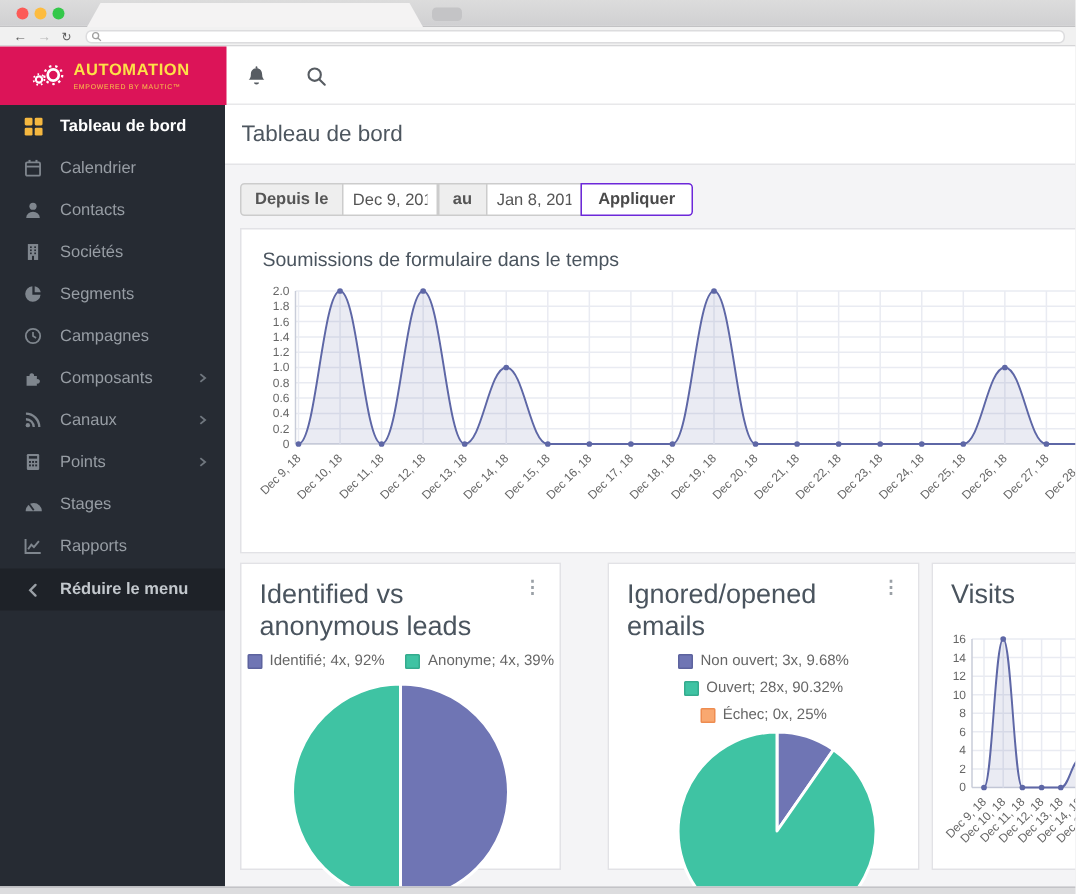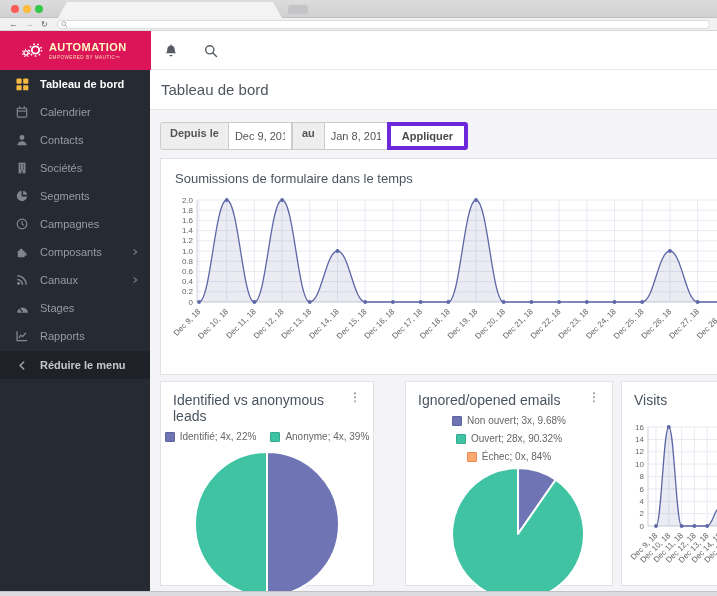--- a/index.html
+++ b/index.html
@@ -23,21 +23,21 @@
     color:#5d5d5d; }
   .nav-ic.back{left:9px;} .nav-ic.fwd{left:25px; color:#b9b9b9;} .nav-ic.reload{left:41px; font-size:8px;}
   .urlbox { position:absolute; left:57px; top:2px; width:653px; height:9px; background:#fff;
     border:1px solid #dcdcde; border-radius:4px; display:flex; align-items:center; padding-left:3px; }
 
   
   .appheader { position:absolute; left:0; top:31px; width:717px; height:39px; background:#fff;
     border-bottom:1px solid #e8e8ea; }
   .brand { position:absolute; left:0; top:0; width:151px; height:39px; background:#dc1458;
     display:flex; align-items:center; padding-left:21px; cursor:pointer; }
-  .brand-text { margin-left:5px; color:#fef9c3; }
+  .brand-text { margin-left:5px; color:#fde047; }
   .brand-title { font-size:11px; font-weight:bold; letter-spacing:.4px; line-height:11px; }
   .brand-sub { font-size:4.6px; letter-spacing:.5px; opacity:.85; margin-top:2px; }
   .header-actions { position:absolute; left:158px; top:0; height:39px; display:flex;
     align-items:center; gap:14px; }
   .hicon { width:26px; height:26px; display:flex; align-items:center; justify-content:center;
     cursor:pointer; }
 
   
   .sidebar { position:absolute; left:0; top:70px; width:150px; height:521px; background:#262b33; }
   .side-item { display:flex; align-items:center; height:28px; padding-left:15px;
@@ -59,28 +59,28 @@
     display:flex; align-items:center; padding-left:11px; }
   .pagehead h1 { font-size:15px; font-weight:400; color:#4d565f; }
   .content { padding:12px 0 0 10px; }
 
   .filter { display:flex; font-size:11px; }
   .filter .addon { background:#eeeeee; border:1px solid #cccccc; color:#555;
     padding:4px 9px; font-weight:600; white-space:nowrap; }
   .filter .addon:first-child { border-radius:3px 0 0 3px; }
   .filter input { width:64px; border:1px solid #cccccc; margin-left:-1px; padding:3px 6px;
     font-size:11px; color:#555; font-family:"Liberation Sans",sans-serif; overflow:hidden; }
-  .filter button { margin-left:-1px; background:#fff; border:4px solid #6d28d9;
+  .filter button { margin-left:-1px; background:#fff; border:1px solid #6d28d9;
     border-radius:0 3px 3px 0; padding:4px 11px; font-size:11px; font-weight:bold;
     color:#4a4a4a; cursor:pointer; font-family:"Liberation Sans",sans-serif; }
 
   .panel { background:#fff; border:1px solid #e2e2e6; position:relative; }
   .panel-wide { margin-top:8px; width:600px; height:217px; }
   .ptitle { padding:12px 14px 0 14px; font-size:13px; color:#4a545e; }
-  .phead { padding:10px 12px 0 12px; font-size:14px; color:#4a545e; display:flex;
+  .phead { padding:10px 12px 0 12px; font-size:18px; color:#4a545e; display:flex;
     justify-content:space-between; align-items:flex-start; }
   .kebab { width:12px; text-align:center; color:#9aa0a6; font-size:12px; font-weight:bold;
     cursor:pointer; line-height:10px; }
   .kebab::after { content:"\22EE"; }
 
   .legend { display:flex; flex-wrap:wrap; justify-content:center; gap:2px 14px;
     margin-top:5px; font-size:10px; color:#666; }
   .legend-abs { position:absolute; left:393px; top:27px; margin:0; }
   .litem { display:flex; align-items:center; gap:5px; cursor:pointer; line-height:16px; }
   .swatch { width:10px; height:10px; border:1px solid transparent; border-radius:1px;
@@ -230,20 +230,42 @@
           </span>
         </div>
         <div class="side-item">
           <span class="sicon">
             <svg width="12" height="12" viewBox="0 0 14 14">
               <circle cx="3" cy="11" r="1.7" fill="currentColor"></circle>
               <path d="M1.5,6.4 A6.1,6.1 0 0 1 7.6,12.5 M1.5,2.1 A10.4,10.4 0 0 1 11.9,12.5" fill="none" stroke="currentColor" stroke-width="1.8"></path>
             </svg>
           </span>
           <span class="slabel">Canaux</span>
+          <span class="chev">
+            <svg width="8" height="8" viewBox="0 0 14 14">
+              <path d="M4.5,2.5 L10,7 L4.5,11.5" fill="none" stroke="currentColor" stroke-width="2.2"></path>
+            </svg>
+          </span>
+        </div>
+        <div class="side-item">
+          <span class="sicon">
+            <svg width="12" height="12" viewBox="0 0 14 14">
+              <rect x="2.2" y="0.8" width="9.6" height="12.4" rx="1" fill="currentColor"></rect>
+              <g fill="#262b33">
+                <rect x="3.8" y="2.4" width="6.4" height="2"></rect>
+                <rect x="3.9" y="6.2" width="1.5" height="1.5"></rect>
+                <rect x="6.3" y="6.2" width="1.5" height="1.5"></rect>
+                <rect x="8.7" y="6.2" width="1.5" height="1.5"></rect>
+                <rect x="3.9" y="8.9" width="1.5" height="1.5"></rect>
+                <rect x="6.3" y="8.9" width="1.5" height="1.5"></rect>
+                <rect x="8.7" y="8.9" width="1.5" height="1.5"></rect>
+              </g>
+            </svg>
+          </span>
+          <span class="slabel">Points</span>
           <span class="chev">
             <svg width="8" height="8" viewBox="0 0 14 14">
               <path d="M4.5,2.5 L10,7 L4.5,11.5" fill="none" stroke="currentColor" stroke-width="2.2"></path>
             </svg>
           </span>
         </div>
         <div class="side-item">
           <span class="sicon">
             <svg width="13" height="13" viewBox="0 0 14 14">
               <path d="M1.2,11.6 a5.8,5.8 0 1 1 11.6,0 z" fill="currentColor"></path>
@@ -382,21 +404,21 @@
 
       <div class="row2">
         <section class="panel" style="width:214px;height:205px;">
           <div class="phead">
             <span>Identified vs anonymous leads</span>
             <span class="kebab"></span>
           </div>
           <div class="legend" id="legend-1">
               <span class="litem">
                 <span class="swatch" style="background: rgb(111, 117, 180); border-color: rgb(93, 99, 158);"></span>
-                <span>Identifié; 4x, 22%</span>
+                <span>Identifié; 4x, 92%</span>
               </span>
               <span class="litem">
                 <span class="swatch" style="background: rgb(63, 195, 163); border-color: rgb(53, 171, 142);"></span>
                 <span>Anonyme; 4x, 39%</span>
               </span>
             </div>
           <svg class="chart" id="chart-1" width="212" height="152">
               <path d="M106,79 L106.0,7.0 A72,72 0 0 1 106.0,151.0 Z" fill="#6f75b4" stroke="#fff" stroke-width="2" stroke-linejoin="round"></path>
               <path d="M106,79 L106.0,151.0 A72,72 0 0 1 106.0,7.0 Z" fill="#3fc3a3" stroke="#fff" stroke-width="2" stroke-linejoin="round"></path>
             </svg>
@@ -411,21 +433,21 @@
               <span class="litem">
                 <span class="swatch" style="background: rgb(111, 117, 180); border-color: rgb(93, 99, 158);"></span>
                 <span>Non ouvert; 3x, 9.68%</span>
               </span>
               <span class="litem">
                 <span class="swatch" style="background: rgb(63, 195, 163); border-color: rgb(53, 171, 142);"></span>
                 <span>Ouvert; 28x, 90.32%</span>
               </span>
               <span class="litem">
                 <span class="swatch" style="background: rgb(249, 168, 112); border-color: rgb(238, 140, 80);"></span>
-                <span>Échec; 0x, 84%</span>
+                <span>Échec; 0x, 25%</span>
               </span>
             </div>
           <svg class="chart" id="chart-2" width="224" height="138">
               <path d="M112,69 L112.0,3.0 A66,66 0 0 1 149.7,14.8 Z" fill="#6f75b4" stroke="#fff" stroke-width="2" stroke-linejoin="round"></path>
               <path d="M112,69 L149.7,14.8 A66,66 0 1 1 112.0,3.0 Z" fill="#3fc3a3" stroke="#fff" stroke-width="2" stroke-linejoin="round"></path>
             </svg>
         </section>
 
         <section class="panel" style="width:230px;height:205px;">
           <div class="phead">

